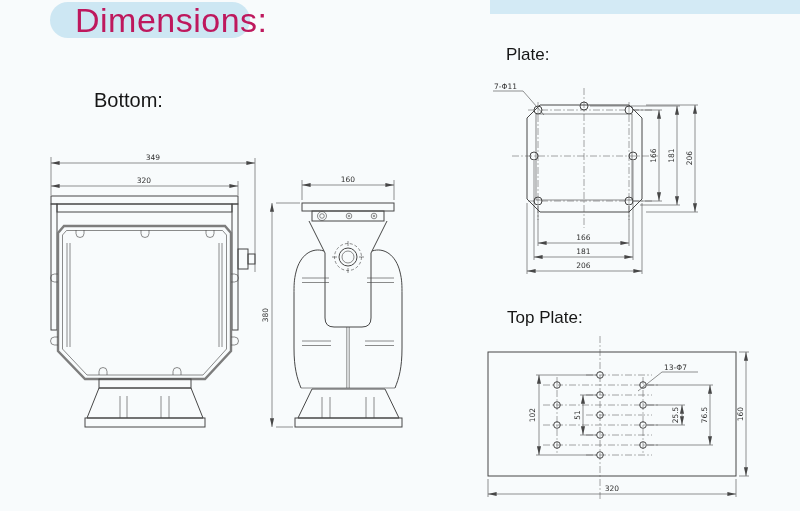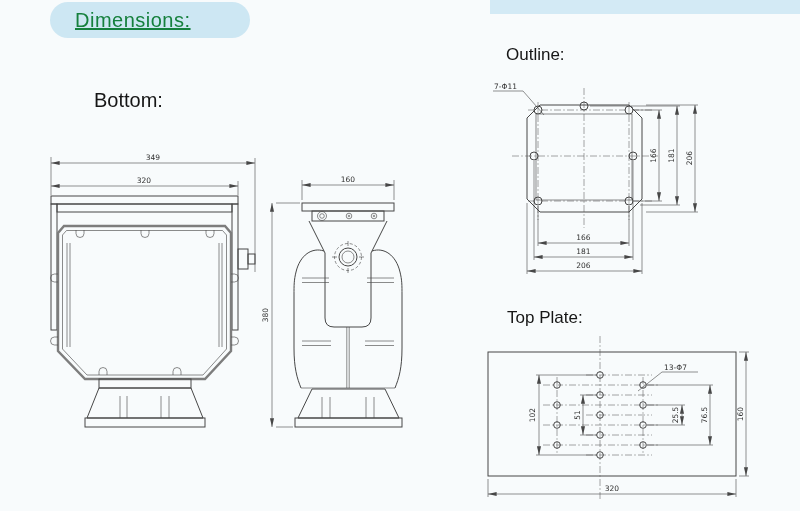--- a/index.html
+++ b/index.html
@@ -5,21 +5,21 @@
   html,body{margin:0;padding:0;background:#e8e8e8;}
   .canvas{
     position:relative;width:800px;height:511px;overflow:hidden;
     background:#f8fbfc;font-family:"Liberation Sans",sans-serif;
   }
   .title-pill{
     position:absolute;left:50px;top:2px;width:200px;height:36px;
     background:#cde7f3;border-radius:18px;display:flex;align-items:center;
     box-sizing:border-box;padding-left:25px;
   }
-  .title-pill span{font-size:20px;color:#15803d;letter-spacing:0.5px;text-decoration:underline;}
+  .title-pill span{font-size:34px;color:#be185d;letter-spacing:0.5px;}
   .topbar{position:absolute;left:490px;right:0;top:0;height:14px;background:#d3eaf5;}
   .sec-label{position:absolute;color:#161616;}
   #outline-label{left:94px;top:89px;font-size:20px;}
   #bottom-label{left:506px;top:45px;font-size:17px;}
   #topplate-label{left:507px;top:308px;font-size:17px;}
   svg.drawing{position:absolute;left:0;top:0;}
   .ln{stroke:#474747;stroke-width:1;fill:none;}
   .thin{stroke:#4d4d4d;stroke-width:.65;fill:none;}
   .thick{stroke:#7d7d7d;stroke-width:2.4;fill:none;}
   .cl{stroke:#5a5a5a;stroke-width:.55;fill:none;stroke-dasharray:7 2.2 1.6 2.2;}
@@ -32,21 +32,21 @@
 
 <div class="canvas">
 
   <div class="topbar"></div>
 
   <div class="title-pill">
     <span>Dimensions:</span>
   </div>
 
   <div class="sec-label" id="outline-label">Bottom:</div>
-  <div class="sec-label" id="bottom-label">Outline:</div>
+  <div class="sec-label" id="bottom-label">Plate:</div>
   <div class="sec-label" id="topplate-label">Top Plate:</div>
 
   <svg class="drawing" width="800" height="511" viewBox="0 0 800 511">
     <defs>
       <marker id="ar" viewBox="0 0 10 6" refX="9.6" refY="3" markerUnits="userSpaceOnUse" markerWidth="9" markerHeight="5.4" orient="auto-start-reverse">
         <path d="M9.6,3 L0,0.7 L0,5.3 Z" fill="#474747"></path>
       </marker>
     </defs>
 
     <g>

